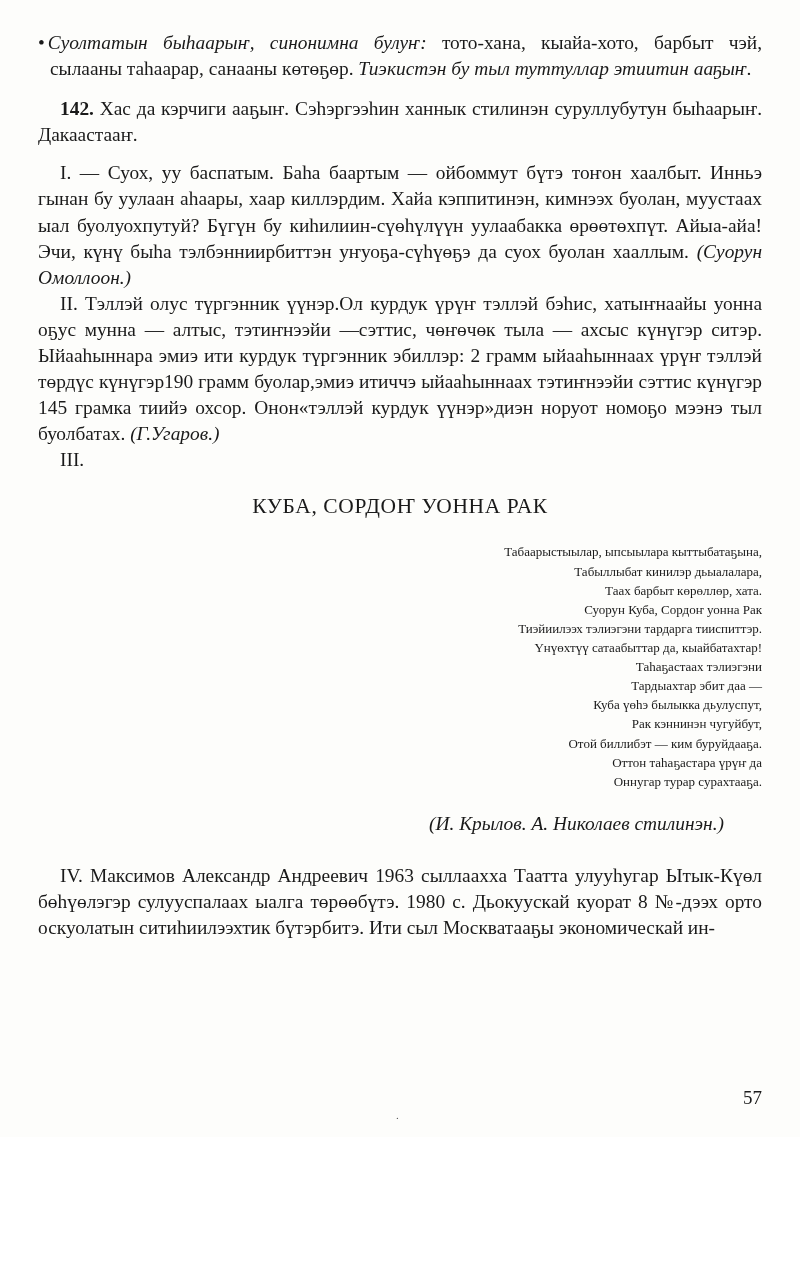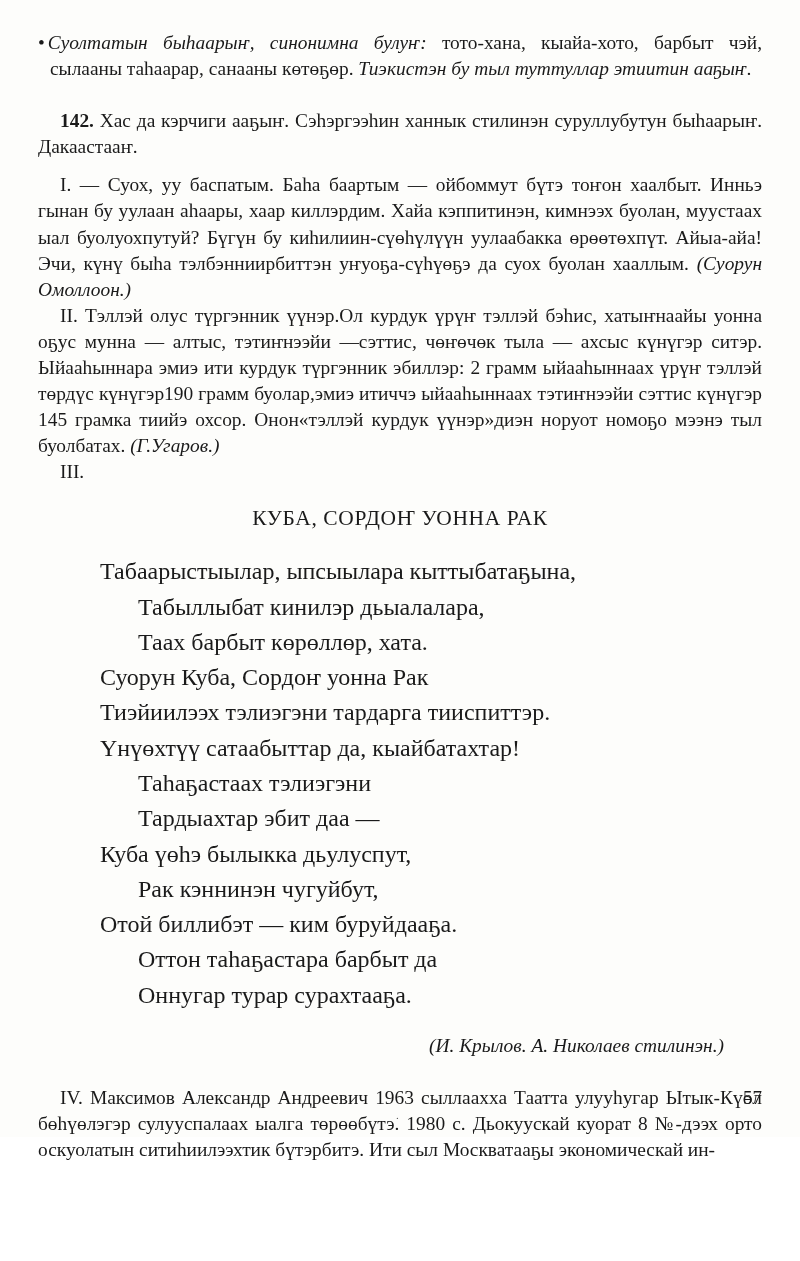--- a/index.html
+++ b/index.html
@@ -48,21 +48,21 @@
     margin-left: -12px;
     margin-right: 3px;
   }
   .roman-upright {
     font-style: normal;
   }
   .ex-number {
     font-weight: bold;
   }
   .para-142 {
-    margin-top: 26px;
+    margin-top: 14px;
     text-indent: 22px;
   }
   .sec-i {
     margin-top: 12px;
     text-indent: 22px;
   }
   .sec-ii {
     text-indent: 22px;
   }
   .sec-iii-label {
@@ -71,22 +71,23 @@
   }
   .poem-title {
     text-align: center;
     font-size: 21.5px;
     letter-spacing: 0.6px;
     margin-top: 18px;
     margin-bottom: 22px;
   }
   .poem {
     margin: 0 0 0 62px;
-    font-size: 24px;
+    font-size: 13px;
     line-height: 1.47;
+    text-align: right;
   }
   .poem-line {
     white-space: pre;
   }
   .poem-line.indent-1 {
     padding-left: 38px;
   }
   .attribution {
     text-align: right;
     font-style: italic;
@@ -135,21 +136,21 @@
         <div class="poem-line indent-1">Табыллыбат кинилэр дьыалалара,</div>
         <div class="poem-line indent-1">Таах барбыт көрөллөр, хата.</div>
         <div class="poem-line">Суорун Куба, Сордоҥ уонна Рак</div>
         <div class="poem-line">Тиэйиилээх тэлиэгэни тардарга тииспиттэр.</div>
         <div class="poem-line">Үнүөхтүү сатаабыттар да, кыайбатахтар!</div>
         <div class="poem-line indent-1">Таһаҕастаах тэлиэгэни</div>
         <div class="poem-line indent-1">Тардыахтар эбит даа —</div>
         <div class="poem-line">Куба үөһэ былыкка дьулуспут,</div>
         <div class="poem-line indent-1">Рак кэннинэн чугуйбут,</div>
         <div class="poem-line">Отой биллибэт — ким буруйдааҕа.</div>
-        <div class="poem-line indent-1">Оттон таһаҕастара барбыт да</div>
+        <div class="poem-line indent-1">Оттон таһаҕастара үрүҥ да</div>
         <div class="poem-line indent-1">Оннугар турар сурахтааҕа.</div>
       </div>
 
     <p class="attribution">(И. Крылов. А. Николаев стилинэн.)</p>
 
     <p class="sec-iv"><span>IV.</span><span> Максимов Александр Андреевич 1963 сыллаахха Таатта улууһугар Ытык-Күөл бөһүөлэгэр сулууспалаах ыалга төрөөбүтэ. 1980 с. Дьокуускай куорат 8 №-дээх орто оскуолатын ситиһиилээхтик бүтэрбитэ. Ити сыл Москватааҕы экономическай ин-</span></p>
 
   </div>
 
   <div class="tiny-mark">.</div>

